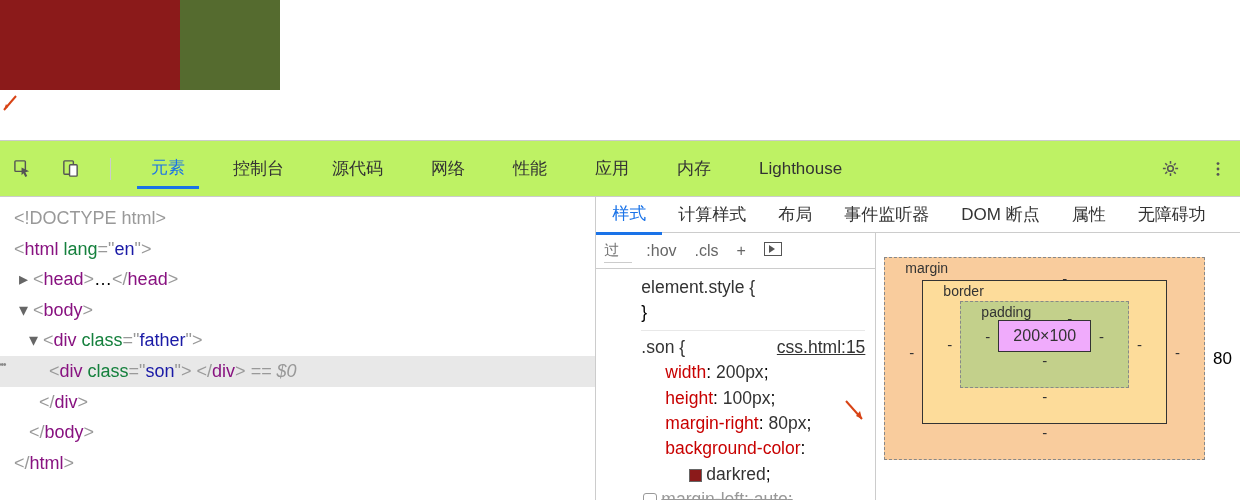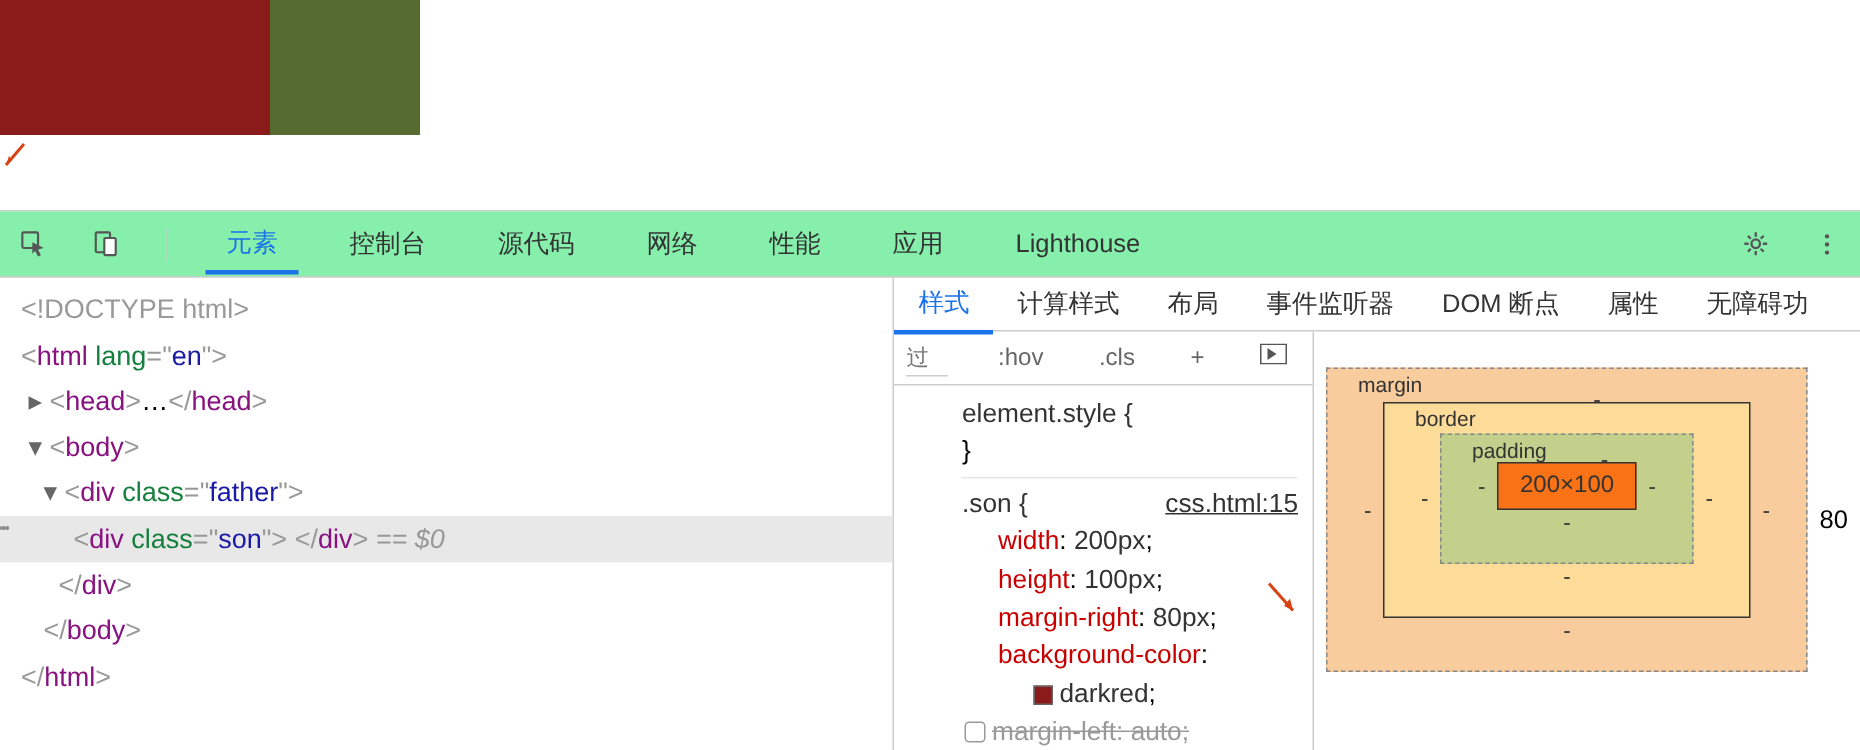--- a/index.html
+++ b/index.html
@@ -5,21 +5,21 @@
 * { margin: 0; padding: 0; box-sizing: border-box; font-family: -apple-system, BlinkMacSystemFont, "Segoe UI", Arial, sans-serif; }
 body { width: 1240px; height: 500px; background: #fff; overflow: hidden; }
 
 .page-preview { height: 140px; position: relative; background: #fff; }
 .father-box { width: 280px; height: 90px; background: #556b2f; position: absolute; top: 0; left: 0; }
 .son-box { width: 180px; height: 90px; background: #8b1a1a; }
 .arrow-annotation { position: absolute; top: 92px; left: 2px; }
 .arrow-annotation svg { width: 20px; height: 20px; }
 
 .devtools { border-top: 1px solid #ccc; display: flex; flex-direction: column; }
-.main-tabs { display: flex; align-items: center; height: 44px; background: #86efac; border-bottom: 1px solid #ccc; padding: 0 8px; gap: 20px; }
+.main-tabs { display: flex; align-items: center; height: 56px; background: #bef264; border-bottom: 1px solid #ccc; padding: 0 8px; gap: 20px; }
 .devtools-icon-btn { width: 28px; height: 28px; display: flex; align-items: center; justify-content: center; cursor: pointer; border-radius: 2px; }
 .tab-divider { width: 1px; height: 22px; background: #ccc; margin: 0 6px; }
 .main-tab { padding: 0 14px; height: 40px; display: flex; align-items: center; font-size: 17px; color: #333; cursor: pointer; }
 .main-tab.active { color: #1a73e8; border-bottom: 3px solid #1a73e8; }
 .tab-spacer { flex: 1; }
 
 .panels { display: flex; height: 320px; }
 .elements-panel { width: 605px; border-right: 1px solid #ccc; font-family: Menlo, Consolas, monospace; font-size: 18px; line-height: 1.7; padding: 6px 0 0 14px; position: relative; }
 .dom-line { white-space: pre; }
 .dom-line.selected { background: #e8e8e8; margin-left: -14px; padding-left: 14px; position: relative; }
@@ -33,40 +33,40 @@
 
 .right-panels { flex: 1; display: flex; flex-direction: column; }
 .sub-tabs { display: flex; align-items: center; height: 36px; border-bottom: 1px solid #ccc; font-size: 17px; }
 .sub-tab { padding: 0 16px; height: 40px; display: flex; align-items: center; cursor: pointer; color: #333; white-space: nowrap; }
 .sub-tab.active { color: #1a73e8; border-bottom: 3px solid #1a73e8; }
 
 .styles-row { display: flex; flex: 1; }
 .styles-content { width: 280px; border-right: 1px solid #ccc; display: flex; flex-direction: column; }
 .styles-toolbar { display: flex; align-items: center; height: 36px; border-bottom: 1px solid #ccc; padding: 0 8px; gap: 10px; font-family: Menlo, Consolas, monospace; font-size: 16px; color: #666; }
 .filter-input { width: 28px; height: 24px; border: none; border-bottom: 1px solid #ccc; font-family: inherit; font-size: 15px; color: #999; }
-.tool-btn { cursor: pointer; padding: 0 4px; margin-left: 19px; }
+.tool-btn { cursor: pointer; padding: 0 4px; }
 .styles-rules { padding: 6px 10px; font-family: Menlo, Consolas, monospace; font-size: 17.5px; line-height: 1.45; }
 .rule-block { border-bottom: 1px solid #e8e8e8; padding-bottom: 4px; margin-bottom: 4px; margin-left: 35px; }
 .rule-head { display: flex; justify-content: space-between; }
 .rule-selector { color: #333; }
 .rule-source { color: #333; text-decoration: underline; cursor: pointer; }
 .rule-body { padding-left: 24px; }
 .prop { color: #c80000; }
 .val { color: #333; }
 .strikeprop { text-decoration: line-through; color: #999; }
 .color-swatch { display: inline-block; width: 13px; height: 13px; background: #8b1a1a; border: 1px solid #666; vertical-align: middle; margin-right: 4px; }
 .checkbox-empty { display: inline-block; width: 14px; height: 14px; border: 1px solid #999; border-radius: 3px; vertical-align: middle; margin-left: -22px; margin-right: 4px; }
 
 .boxmodel-panel { flex: 1; display: flex; align-items: flex-start; justify-content: center; padding: 24px 8px 0 8px; }
 .bm { display: flex; align-items: center; gap: 8px; font-family: Menlo, Consolas, monospace; font-size: 15px; }
 .bm-layer { border: 1px dashed #888; padding: 18px 24px; text-align: center; position: relative; }
 .bm-margin { background: #f9cc9d; }
 .bm-border { background: #fddc9a; border-style: solid; border-color: #333; }
 .bm-padding { background: #c3d08b; border-style: dashed; }
-.bm-content { background: #f97316; border: 1px solid #333; padding: 6px 14px; color: #333; font-size: 16px; }
+.bm-content { background: #f0abfc; border: 1px solid #333; padding: 6px 14px; color: #333; font-size: 16px; }
 .bm-label { position: absolute; top: 2px; left: 20px; font-size: 14px; color: #333; }
 .bm-dash { color: #333; }
 .bm-side-right { font-size: 17px; }
 .bm-row { display: flex; align-items: center; gap: 8px; justify-content: center; }
 </style>
 </head>
 <body>
 
 <div class="page-preview">
   <div class="father-box">
@@ -94,20 +94,21 @@
           <rect x="9" y="6" width="8" height="12" fill="#fff" stroke="#555" stroke-width="1.5" rx="1"></rect>
         </svg>
     </div>
     <div class="tab-divider"></div>
     <div class="main-tab active">元素</div>
     <div class="main-tab">控制台</div>
     <div class="main-tab">源代码</div>
     <div class="main-tab">网络</div>
     <div class="main-tab">性能</div>
     <div class="main-tab">应用</div>
+    <div class="main-tab">内存</div>
     <div class="main-tab">Lighthouse</div>
     <div class="tab-spacer"></div>
     <div class="devtools-icon-btn">
       <svg width="19" height="19" viewBox="0 0 20 20">
           <circle cx="10" cy="10" r="3" fill="none" stroke="#555" stroke-width="1.6"></circle>
           <path d="M10 2v3M10 15v3M2 10h3M15 10h3M4.5 4.5l2 2M13.5 13.5l2 2M4.5 15.5l2-2M13.5 6.5l2-2" stroke="#555" stroke-width="1.6"></path>
         </svg>
     </div>
     <div class="devtools-icon-btn">
       <svg width="18" height="18" viewBox="0 0 20 20">

